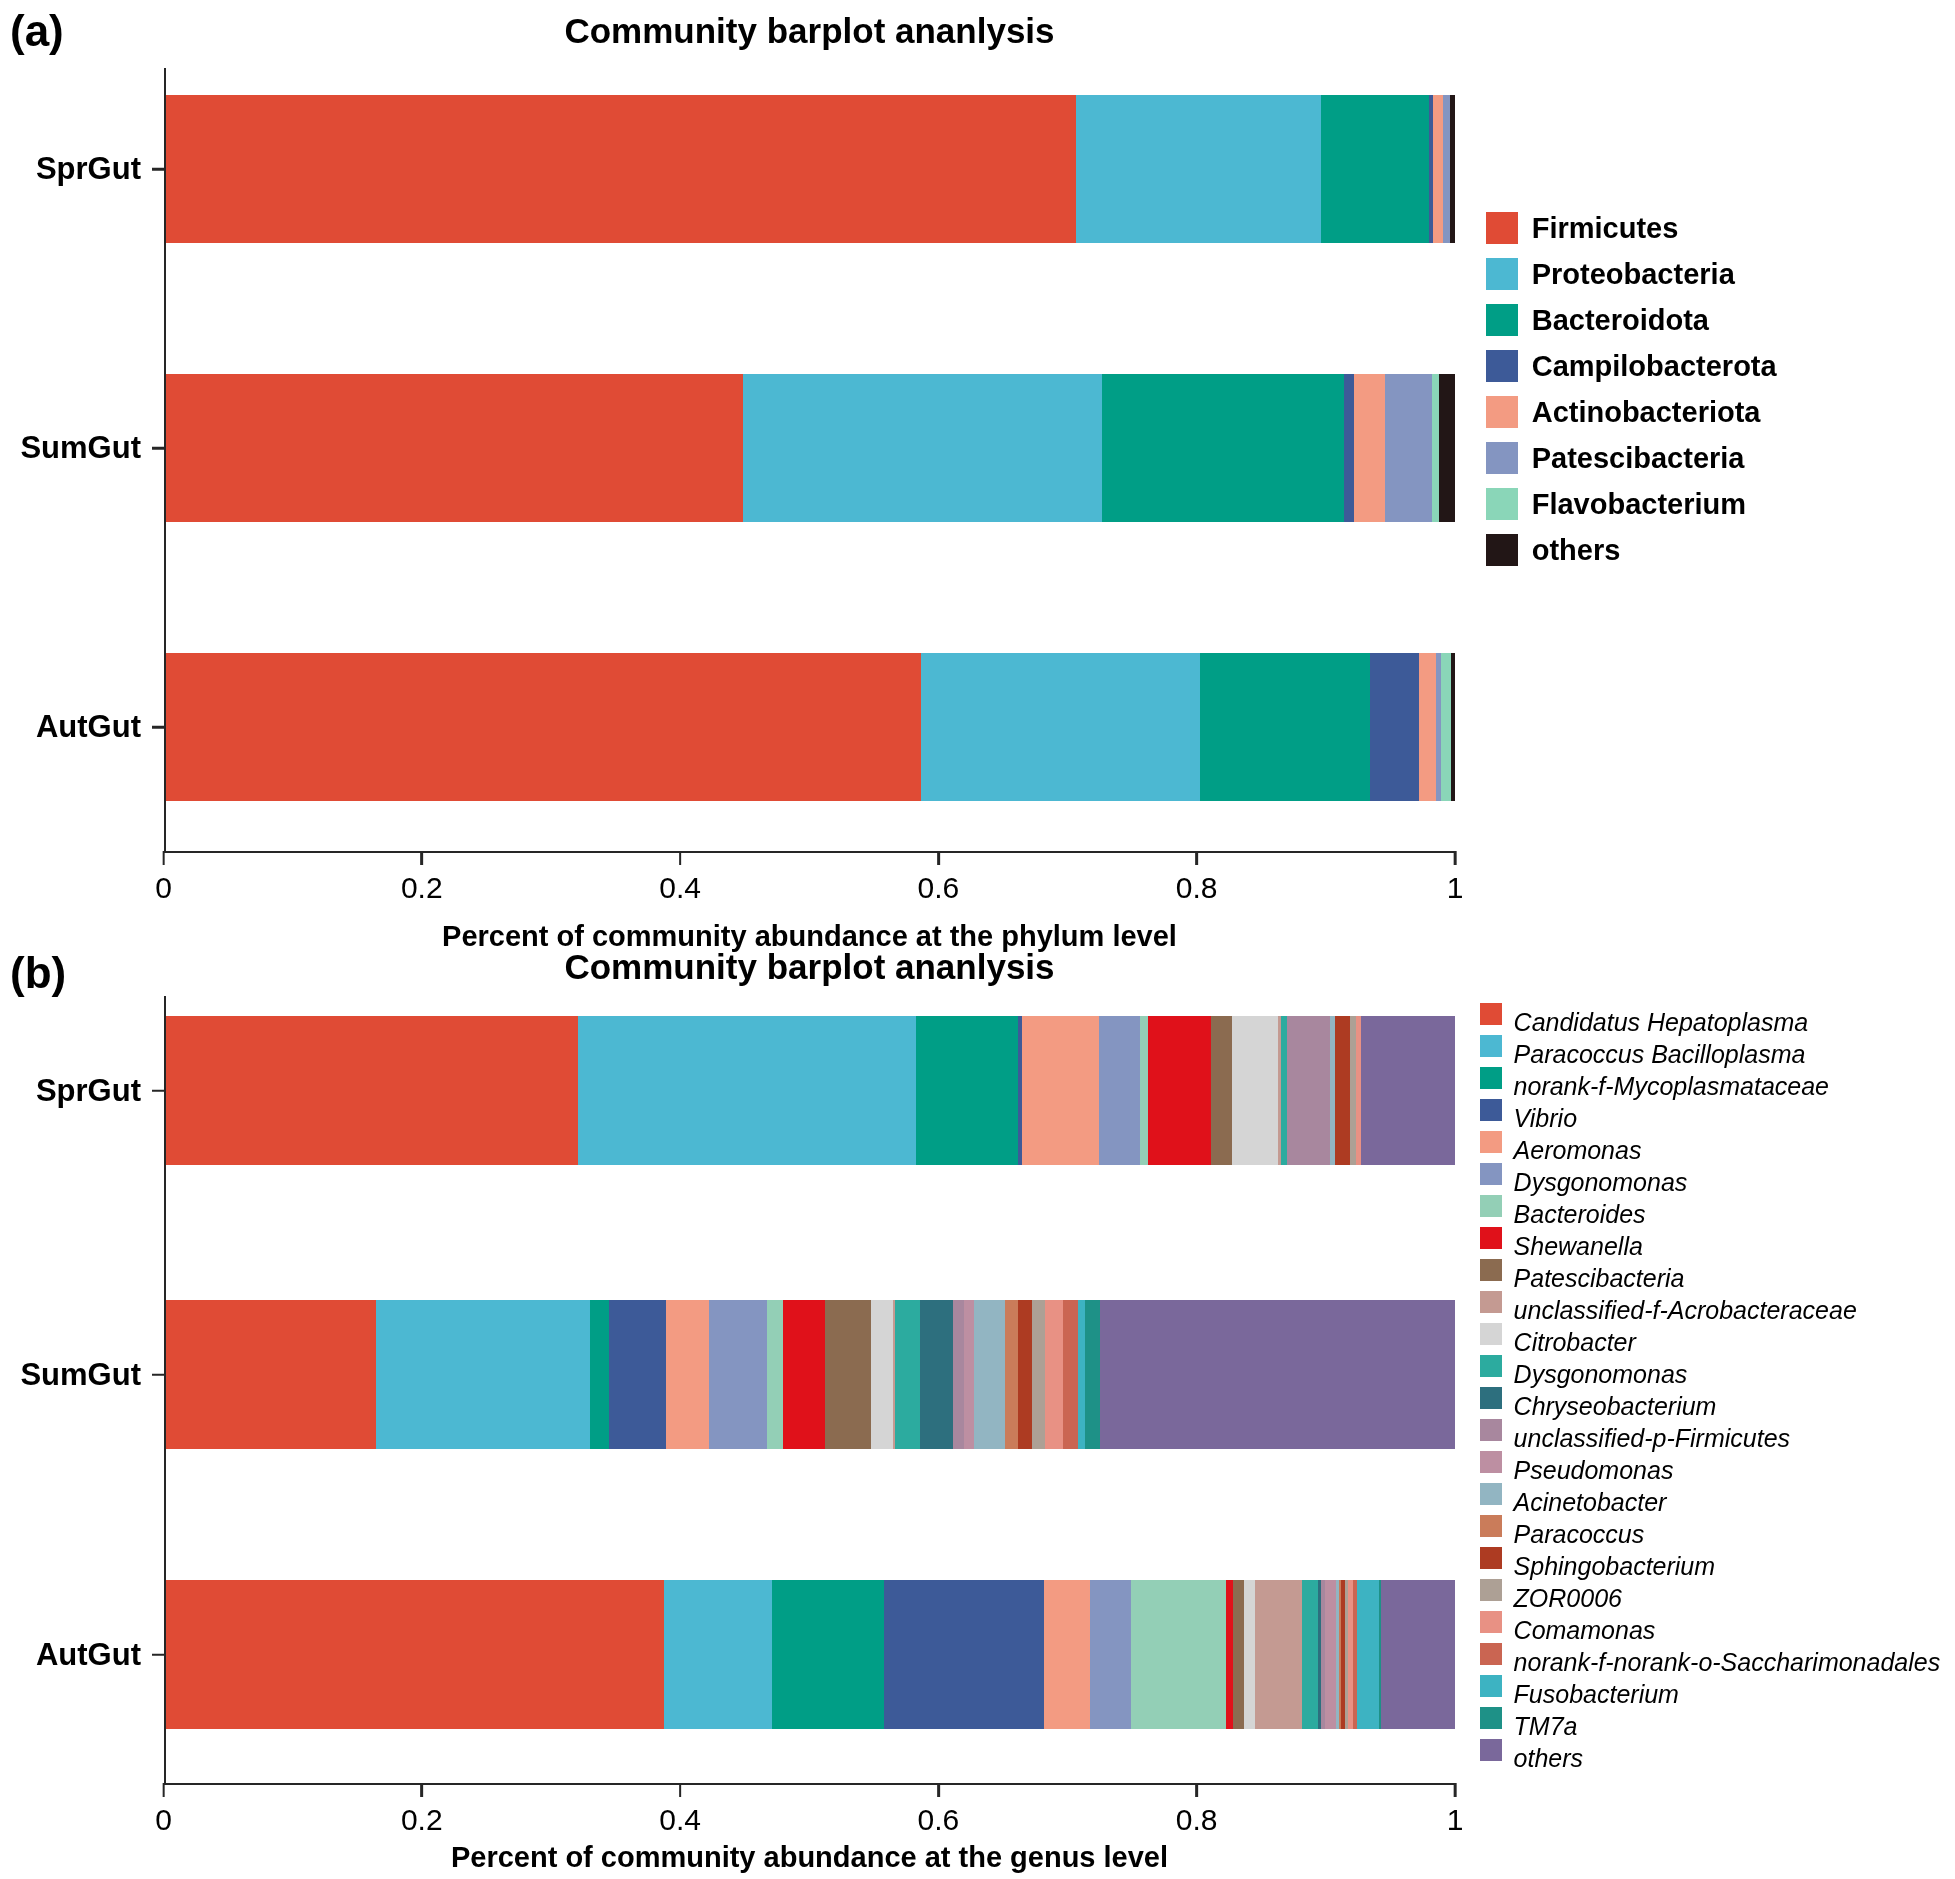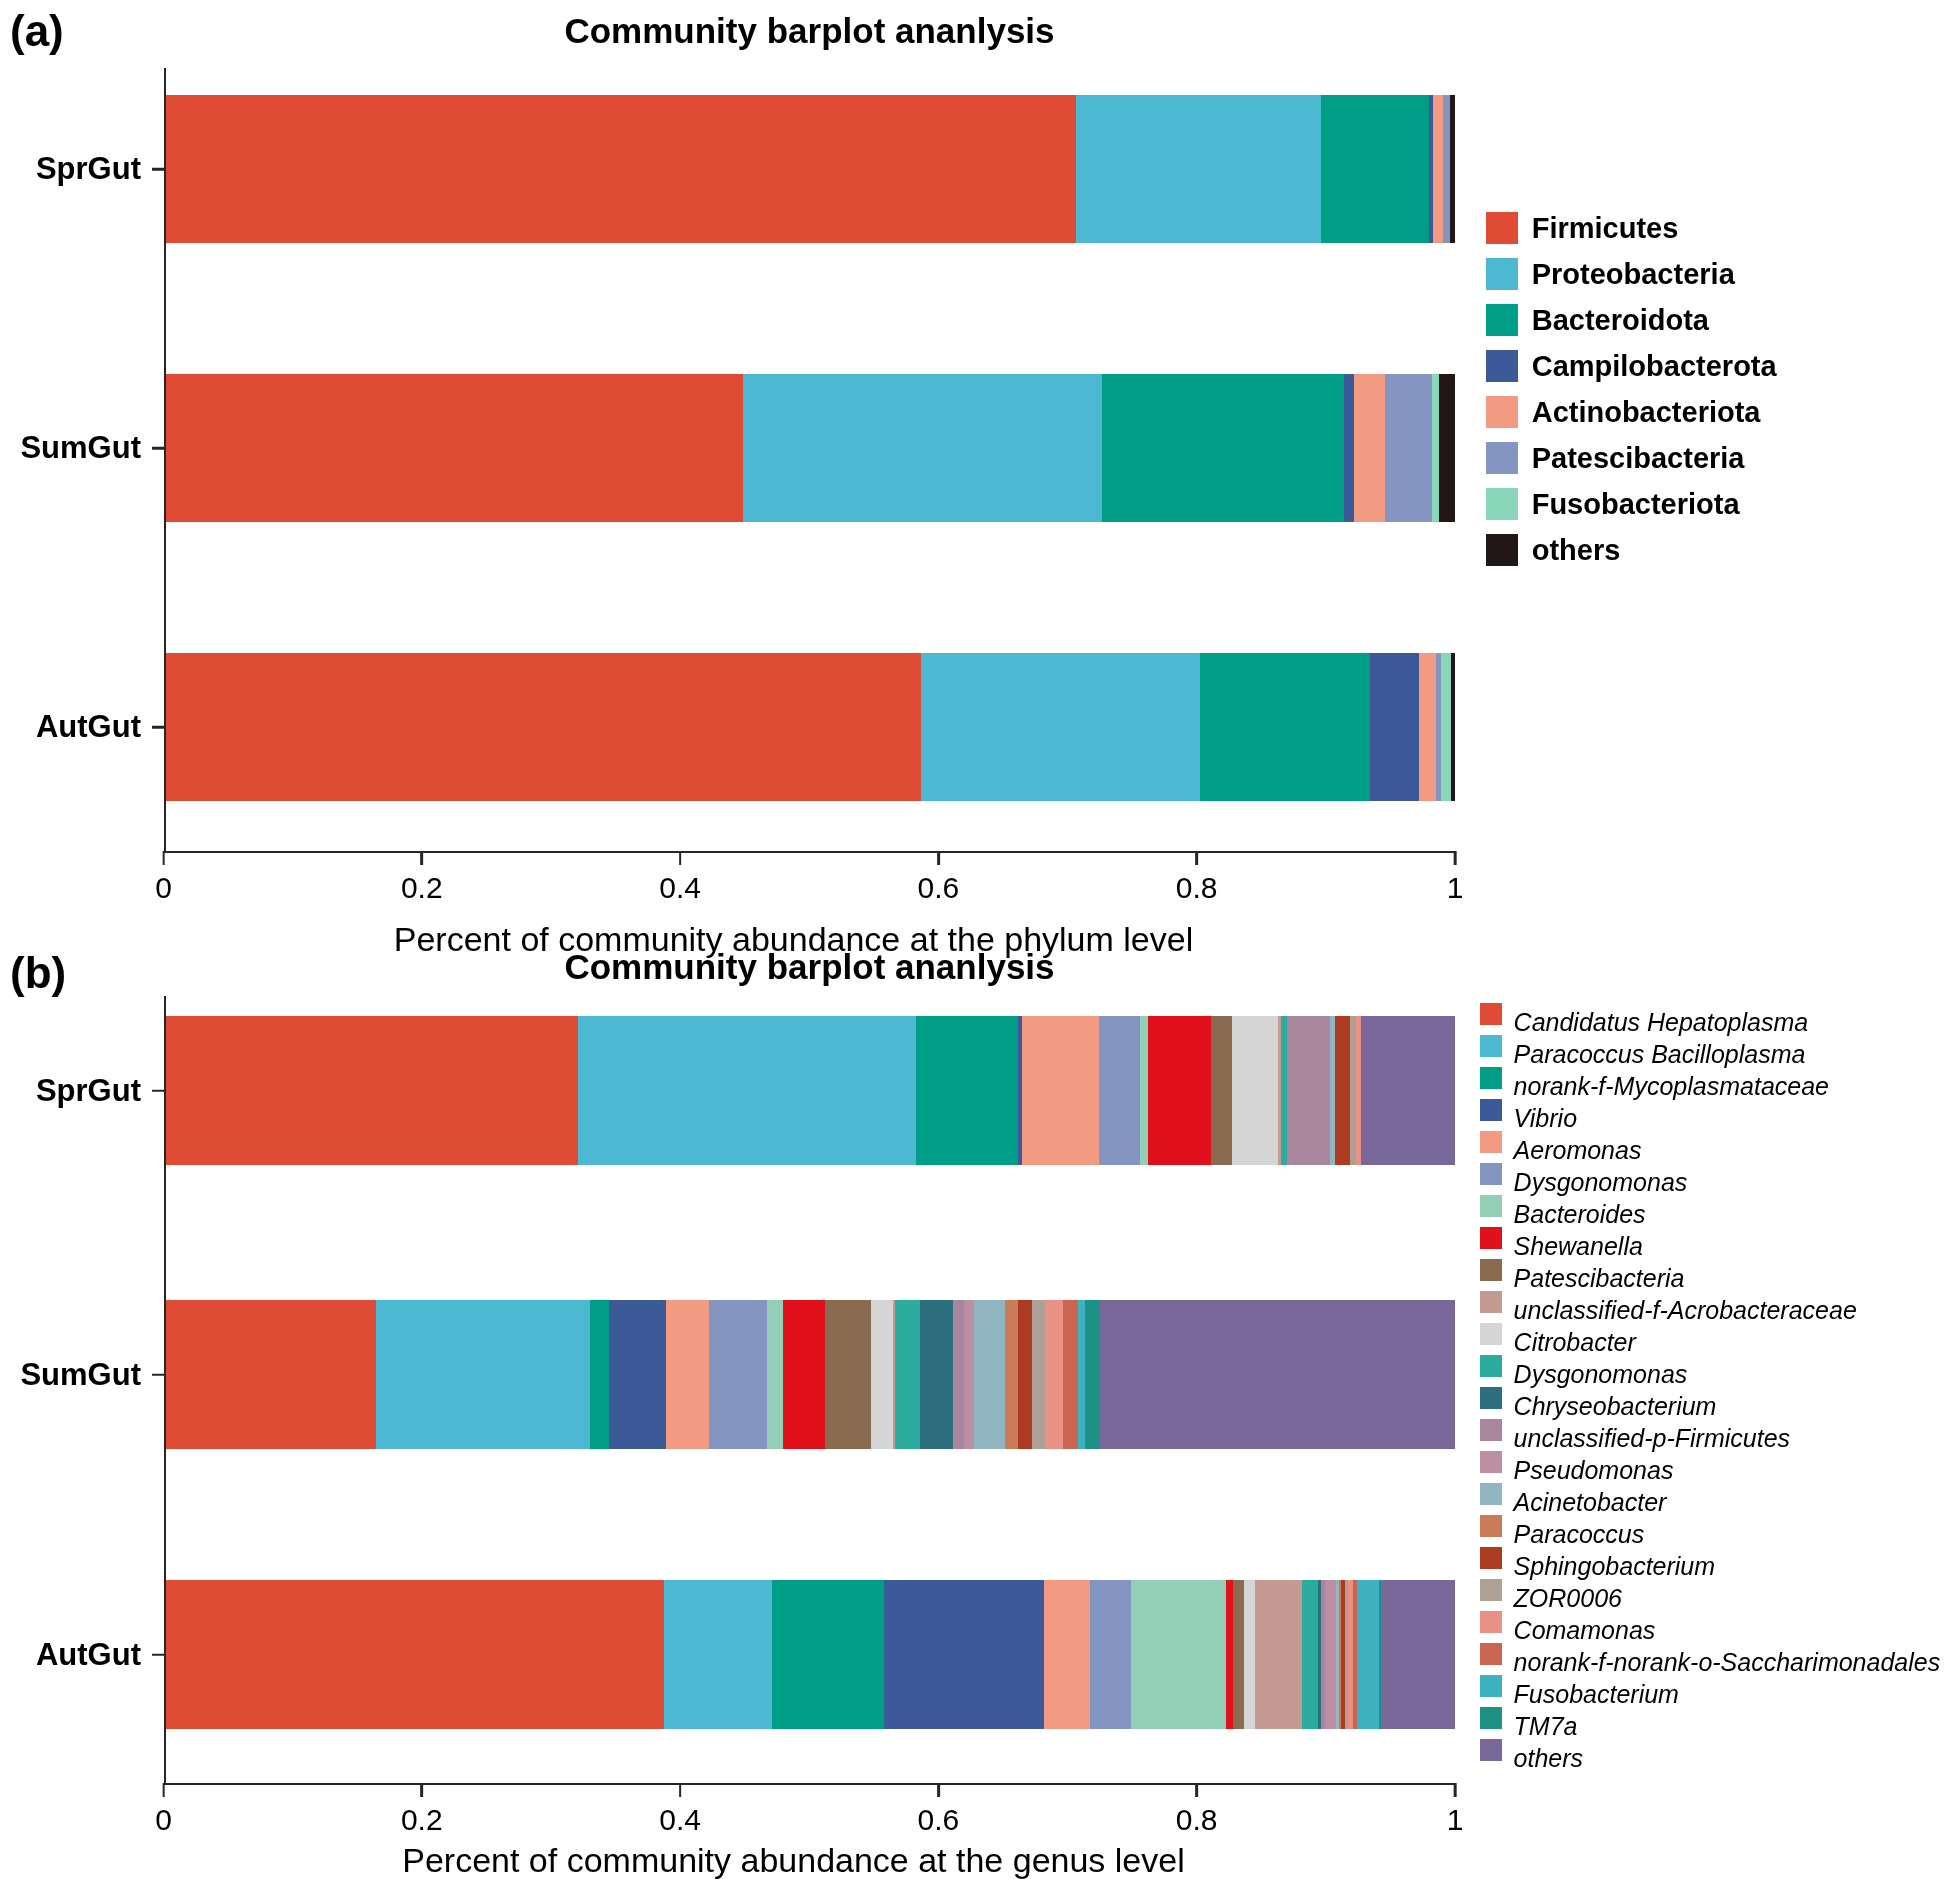--- a/index.html
+++ b/index.html
@@ -29,22 +29,22 @@
   .seg{height:100%;flex:0 0 auto;}
   .ylab{position:absolute;right:calc(100% + 25px);top:50%;transform:translateY(-50%);
     font-size:31px;font-weight:bold;white-space:nowrap;}
   .ydash{position:absolute;right:calc(100% + 2.5px);top:50%;transform:translateY(-50%);
     width:11.2px;height:2.5px;background:#262626;}
   .x-ticks{position:absolute;top:100%;left:-2.5px;width:calc(100% + 2.5px);height:0;}
   .xtick{position:absolute;top:0;transform:translateX(-50%);
     display:flex;flex-direction:column;align-items:center;}
   .tickmark{width:2.5px;height:13.7px;background:#262626;}
   .xlab{margin-top:6.2px;font-size:30px;}
-  .x-axis-label{position:absolute;left:148px;width:1291px;text-align:center;
-    font-size:34px;font-weight:normal;white-space:nowrap;}
+  .x-axis-label{position:absolute;left:164px;width:1291px;text-align:center;
+    font-size:29px;font-weight:bold;white-space:nowrap;}
   #xlabel-a{top:920px;}
   #xlabel-b{top:1841px;}
   .legend{position:absolute;}
   #legend-a{left:1486px;top:205px;}
   #legend-b{left:1480px;top:998px;}
   .legend-item{display:flex;align-items:center;}
   #legend-a .legend-item{height:46px;}
   #legend-b .legend-item{height:32px;}
   .swatch{flex:0 0 auto;}
   #legend-a .swatch{width:32px;height:32px;margin-right:13.7px;}
@@ -153,21 +153,21 @@
       <div class="legend-item">
         <span class="swatch" style="background: rgb(243, 155, 130);"></span>
         <span class="leg-label">Actinobacteriota</span>
       </div>
       <div class="legend-item">
         <span class="swatch" style="background: rgb(132, 149, 193);"></span>
         <span class="leg-label">Patescibacteria</span>
       </div>
       <div class="legend-item">
         <span class="swatch" style="background: rgb(138, 214, 184);"></span>
-        <span class="leg-label">Fusobacteriota</span>
+        <span class="leg-label">Flavobacterium</span>
       </div>
       <div class="legend-item">
         <span class="swatch" style="background: rgb(34, 22, 22);"></span>
         <span class="leg-label">others</span>
       </div>
     </div>
 
   <div class="panel-letter" id="letter-b">(b)</div>
   <div class="chart-title" id="title-b">Community barplot ananlysis</div>
   <div class="plot panel" id="plot-b">

